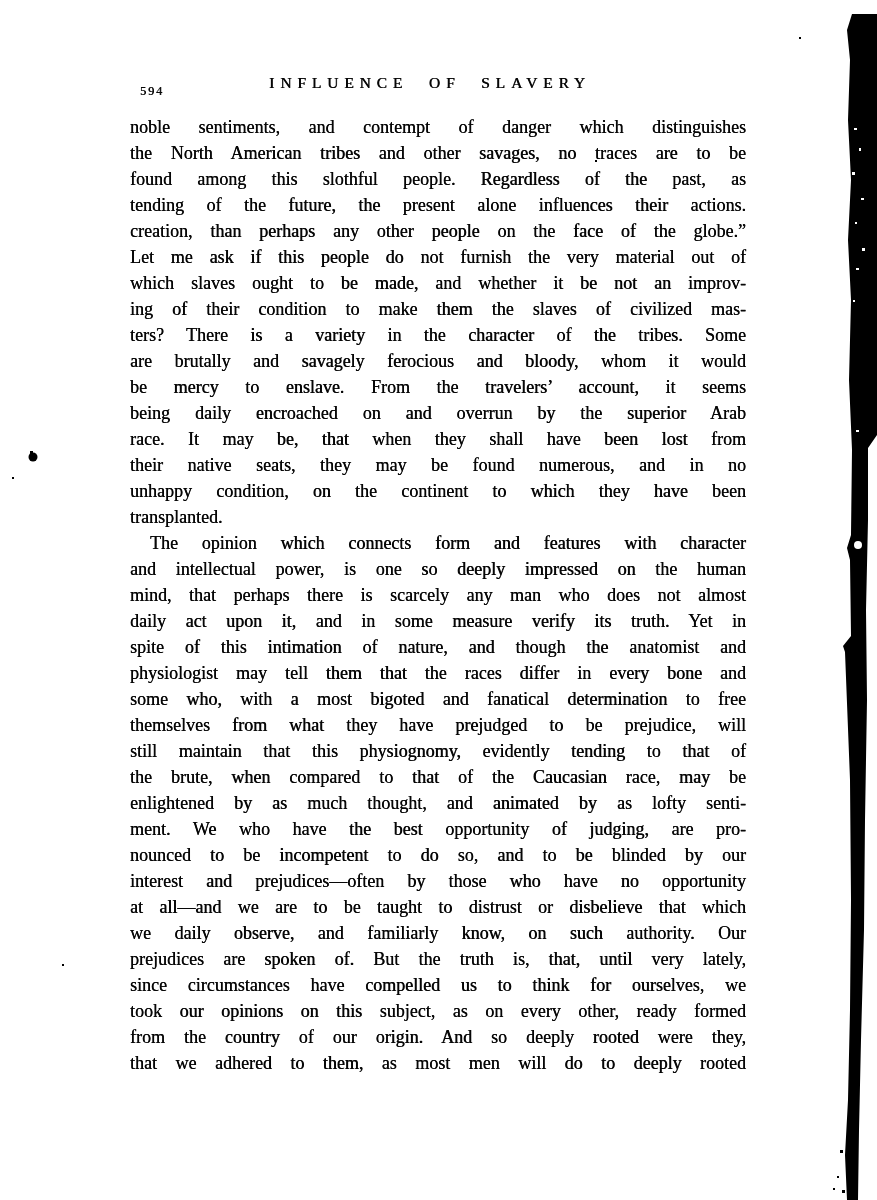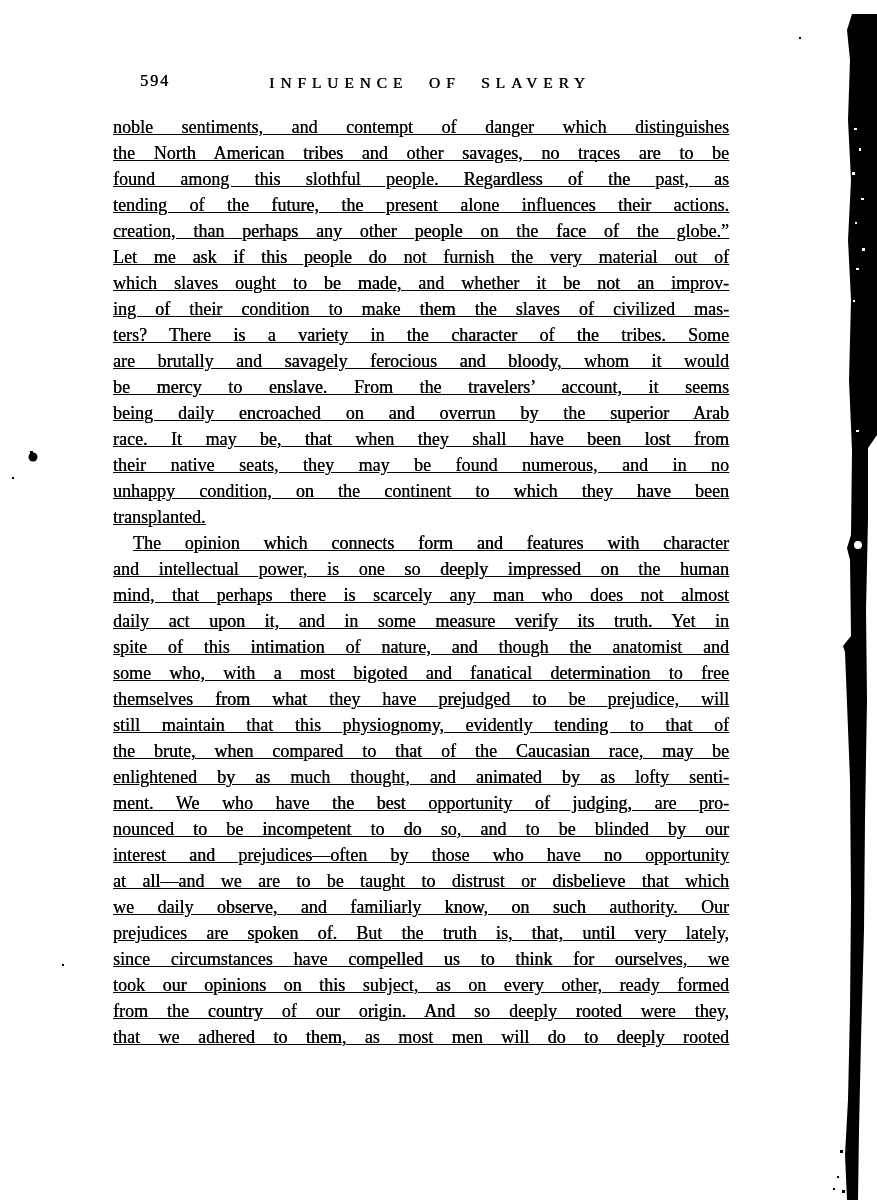--- a/index.html
+++ b/index.html
@@ -6,35 +6,35 @@
   .page{
     position:relative;
     width:877px;height:1200px;
     background:#ffffff;
     overflow:hidden;
     font-family:"Liberation Serif","DejaVu Serif",serif;
     color:#070707;
   }
   .header-row{position:absolute;top:72px;left:122px;width:616px;height:28px;}
   .page-number{
-    position:absolute;left:18px;top:0;
-    font-size:16px;letter-spacing:2px;
+    position:absolute;left:18px;top:12px;
+    font-size:12px;letter-spacing:2px;
     text-shadow:0.4px 0 0 #070707;
   }
   .running-title{
     position:absolute;left:0;top:2px;width:100%;
     text-align:center;
     font-size:15.5px;
     letter-spacing:0.38em;
     word-spacing:0.7em;
     text-shadow:0.5px 0 0 #070707;
     white-space:nowrap;
   }
   .page-body{
-    position:absolute;top:114px;left:113px;width:616px;text-decoration:underline;
+    position:absolute;top:114px;left:130px;width:616px;
   }
   .line{
     height:26px;line-height:26px;
     font-size:18px;
     text-align:justify;
     text-align-last:justify;
     white-space:nowrap;
     text-shadow:0.35px 0 0 #070707;
   }
   .line.no-justify{text-align:right;text-align-last:left;}
@@ -66,20 +66,21 @@
       <div class="line">being daily encroached on and overrun by the superior Arab</div>
       <div class="line">race.  It may be, that when they shall have been lost from</div>
       <div class="line">their native seats, they may be found numerous, and in no</div>
       <div class="line">unhappy condition, on the continent to which they have been</div>
       <div class="line no-justify">transplanted.</div>
       <div class="line indent">The opinion which connects form and features with character</div>
       <div class="line">and intellectual power, is one so deeply impressed on the human</div>
       <div class="line">mind, that perhaps there is scarcely any man who does not almost</div>
       <div class="line">daily act upon it, and in some measure verify its truth.  Yet in</div>
       <div class="line">spite of this intimation of nature, and though the anatomist and</div>
+      <div class="line">physiologist may tell them that the races differ in every bone and</div>
       <div class="line">some who, with a most bigoted and fanatical determination to free</div>
       <div class="line">themselves from what they have prejudged to be prejudice, will</div>
       <div class="line">still maintain that this physiognomy, evidently tending to that of</div>
       <div class="line">the brute, when compared to that of the Caucasian race, may be</div>
       <div class="line">enlightened by as much thought, and animated by as lofty senti-</div>
       <div class="line">ment.  We who have the best opportunity of judging, are pro-</div>
       <div class="line">nounced to be incompetent to do so, and to be blinded by our</div>
       <div class="line">interest and prejudices—often by those who have no opportunity</div>
       <div class="line">at all—and we are to be taught to distrust or disbelieve that which</div>
       <div class="line">we daily observe, and familiarly know, on such authority.  Our</div>

